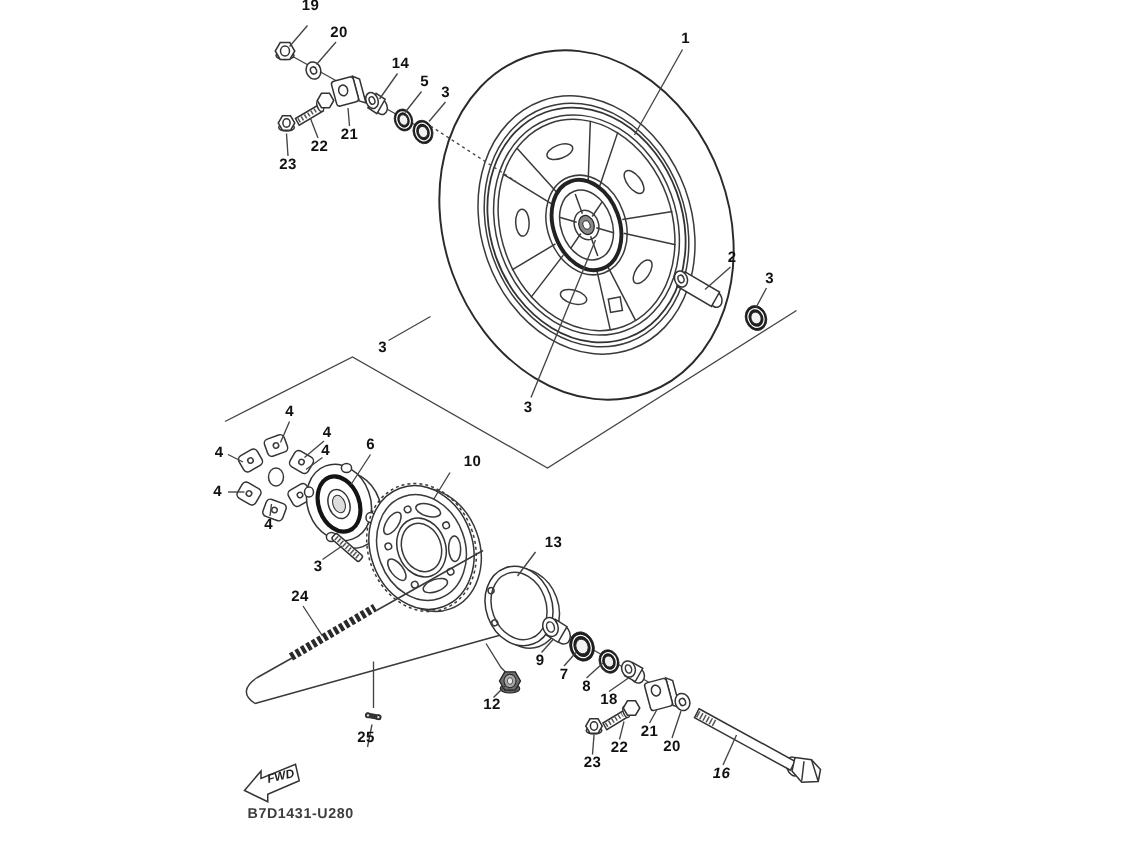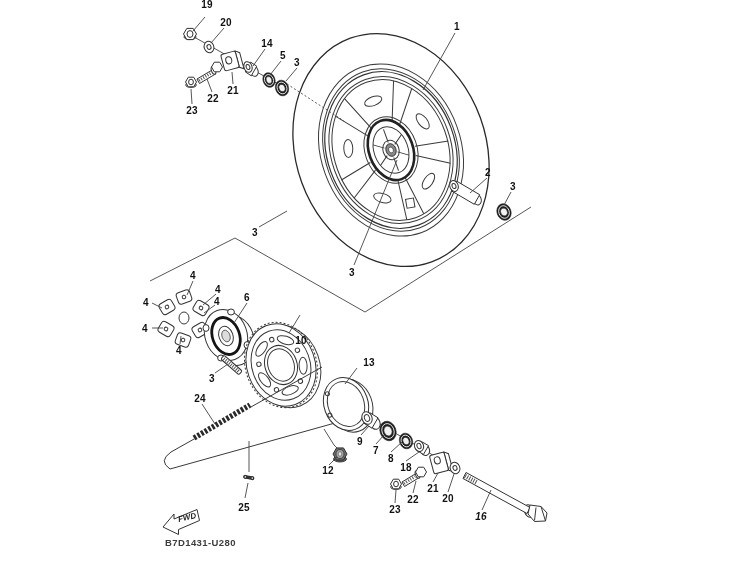--- a/index.html
+++ b/index.html
@@ -322,31 +322,31 @@
       <span class="callout" style="left: 192px; top: 110px;">23</span>
       <span class="callout" style="left: 255px; top: 232px;">3</span>
       <span class="callout" style="left: 352px; top: 272px;">3</span>
       <span class="callout" style="left: 193px; top: 275px;">4</span>
       <span class="callout" style="left: 218px; top: 289px;">4</span>
       <span class="callout" style="left: 217px; top: 301px;">4</span>
       <span class="callout" style="left: 146px; top: 302px;">4</span>
       <span class="callout" style="left: 145px; top: 328px;">4</span>
       <span class="callout" style="left: 179px; top: 350px;">4</span>
       <span class="callout" style="left: 247px; top: 297px;">6</span>
-      <span class="callout" style="left: 301px; top: 308px; margin-top: 32px;">10</span>
+      <span class="callout" style="left: 315px; top: 308px;">10</span>
       <span class="callout" style="left: 212px; top: 378px;">3</span>
       <span class="callout" style="left: 200px; top: 398px;">24</span>
       <span class="callout" style="left: 358px; top: 362px; margin-left: 11px;">13</span>
       <span class="callout" style="left: 360px; top: 441px;">9</span>
       <span class="callout" style="left: 376px; top: 450px;">7</span>
       <span class="callout" style="left: 391px; top: 458px;">8</span>
       <span class="callout" style="left: 406px; top: 467px;">18</span>
       <span class="callout" style="left: 328px; top: 470px;">12</span>
       <span class="callout" style="left: 433px; top: 488px;">21</span>
       <span class="callout" style="left: 448px; top: 498px;">20</span>
       <span class="callout" style="left: 413px; top: 499px;">22</span>
       <span class="callout" style="left: 395px; top: 509px;">23</span>
-      <span class="callout" style="left: 244px; top: 507px;">25</span>
+      <span class="callout" style="left: 244px; top: 492px;">25</span>
       <span class="callout" style="left: 481px; top: 516px; font-style: italic;">16</span>
     </div>
 
   <div id="figcode">B7D1431-U280</div>
 </div>
 
 </body></html>

